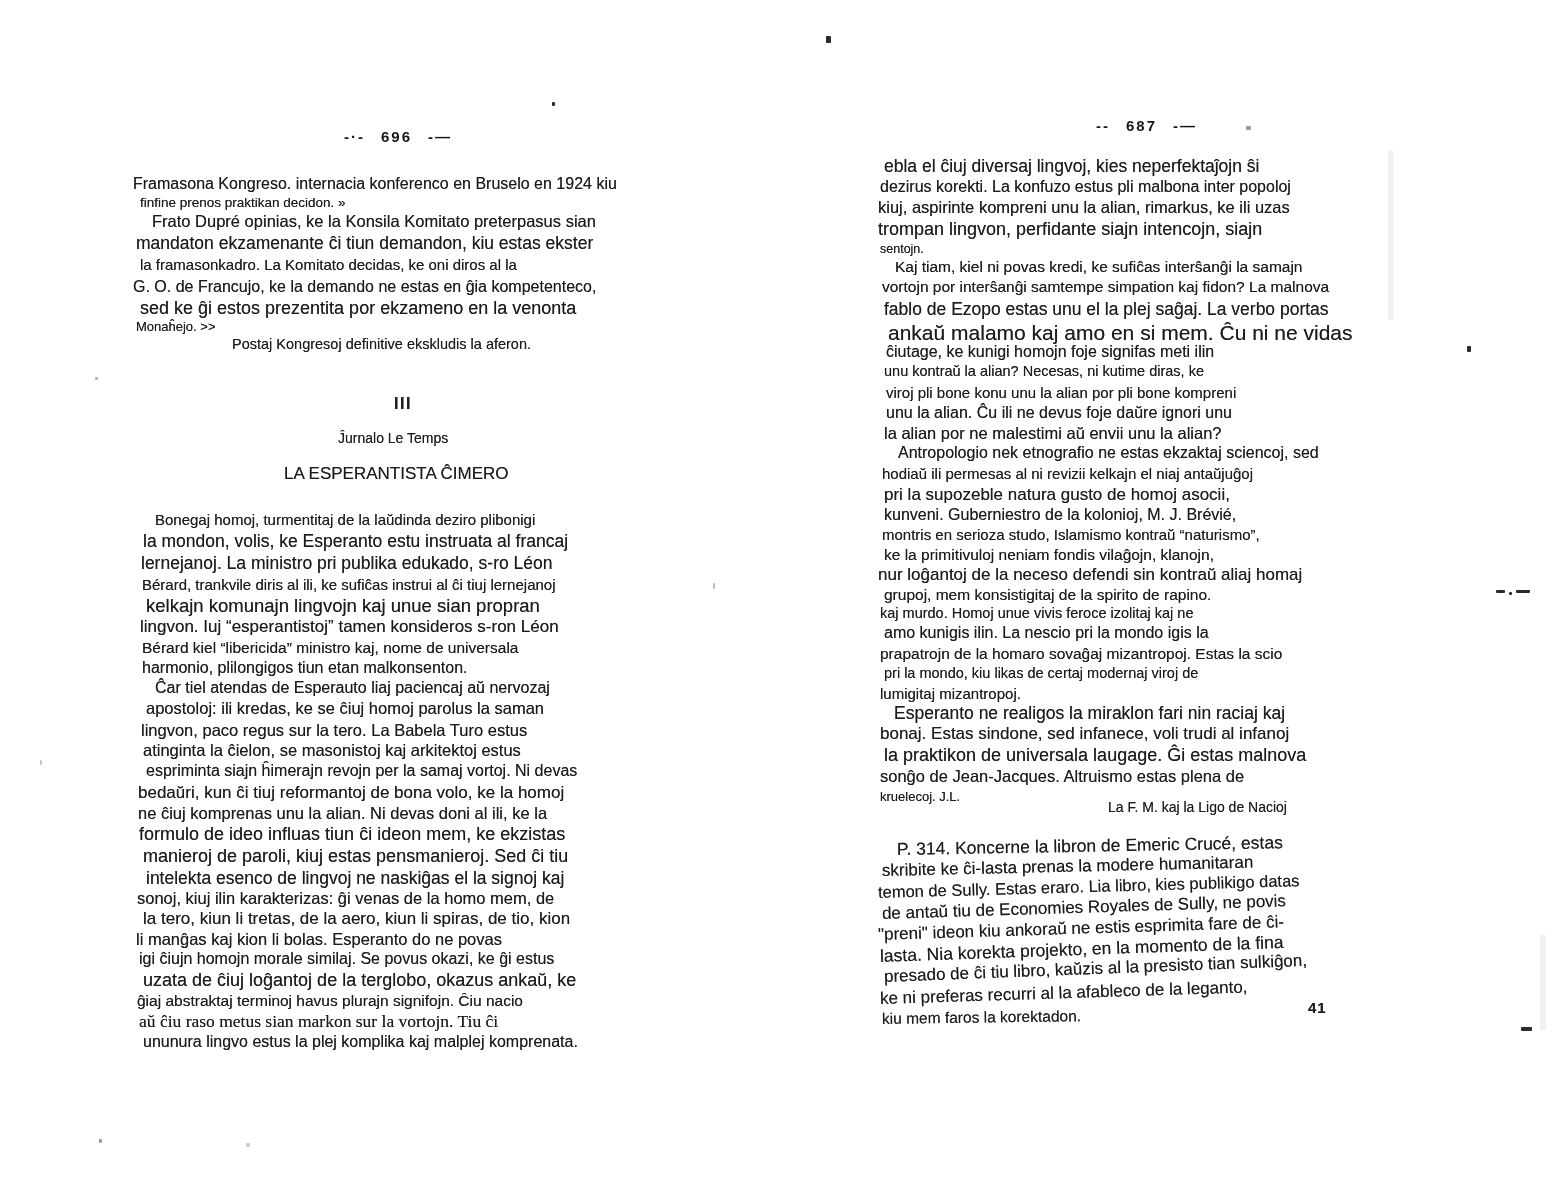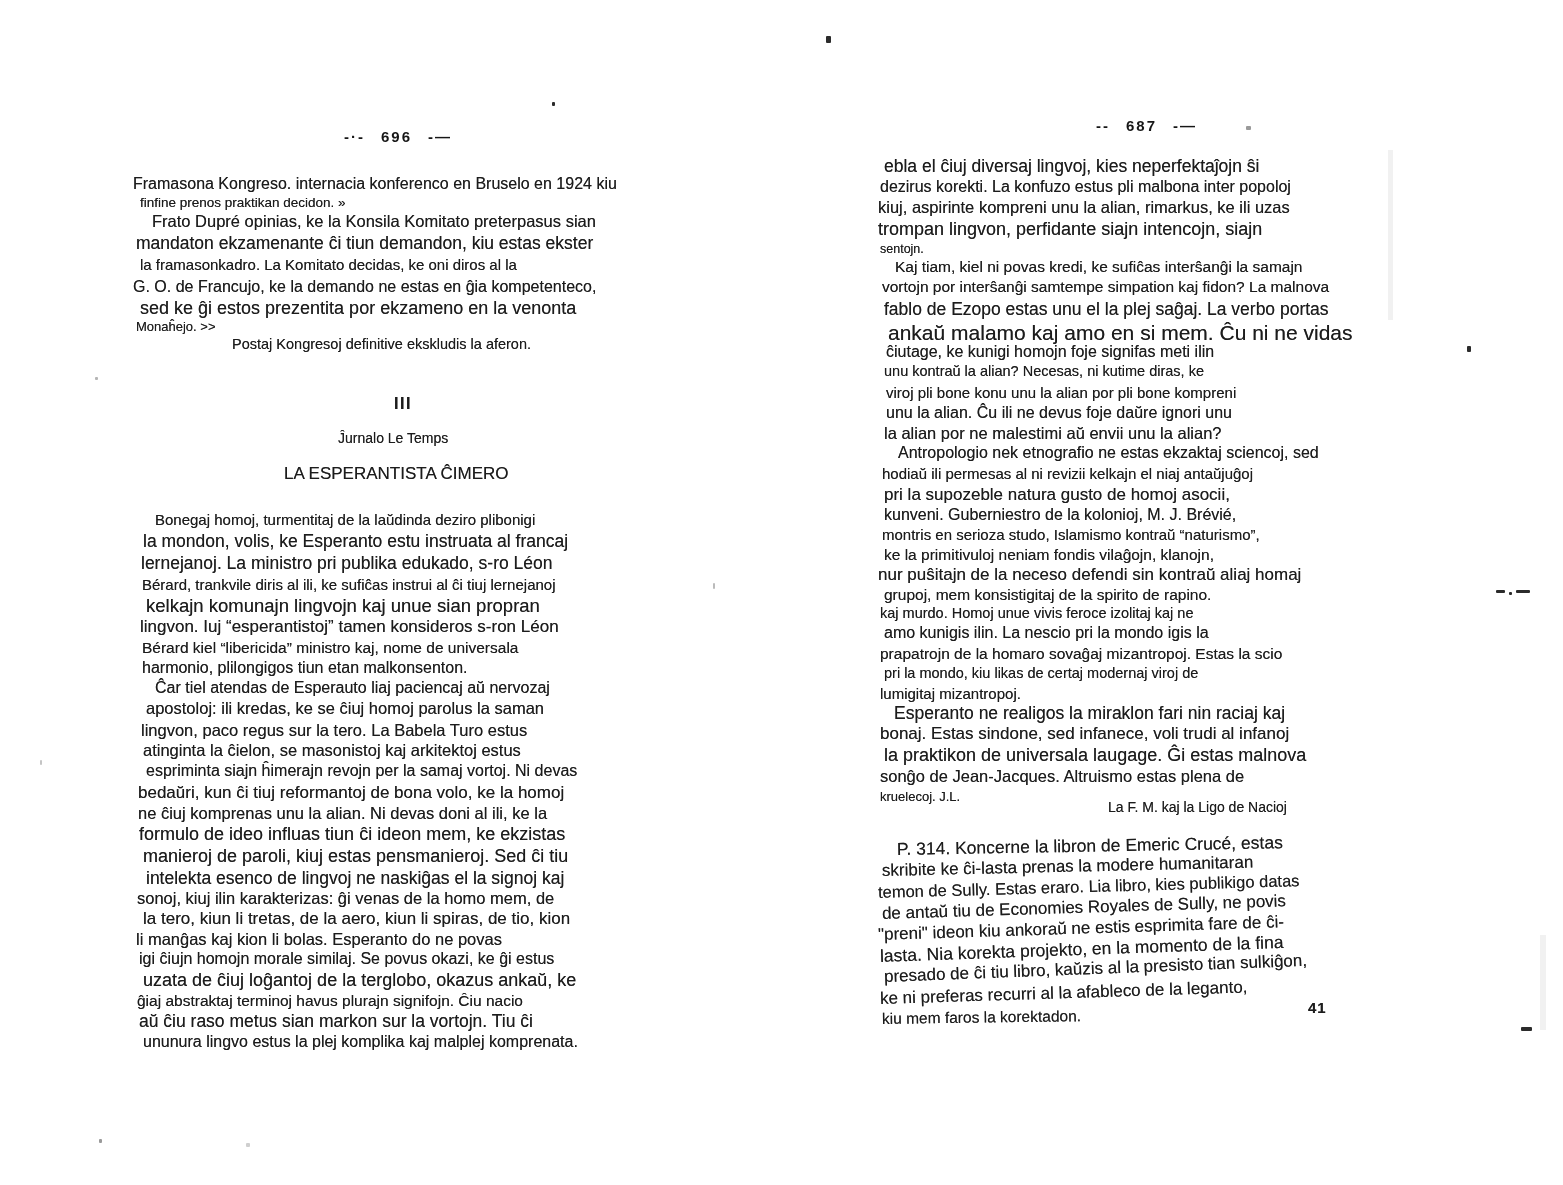--- a/index.html
+++ b/index.html
@@ -80,21 +80,21 @@
       <div class="scan-line" style="left: 138px; top: 805px; font-size: 16.5px;">ne ĉiuj komprenas unu la alian. Ni devas doni al ili, ke la</div>
       <div class="scan-line" style="left: 139px; top: 825px; font-size: 18px;">formulo de ideo influas tiun ĉi ideon mem, ke ekzistas</div>
       <div class="scan-line" style="left: 143px; top: 847px; font-size: 18px;">manieroj de paroli, kiuj estas pensmanieroj. Sed ĉi tiu</div>
       <div class="scan-line" style="left: 146px; top: 869px; font-size: 17.5px;">intelekta esenco de lingvoj ne naskiĝas el la signoj kaj</div>
       <div class="scan-line" style="left: 137px; top: 890px; font-size: 16.5px;">sonoj, kiuj ilin karakterizas: ĝi venas de la homo mem, de</div>
       <div class="scan-line" style="left: 143px; top: 910px; font-size: 17px;">la tero, kiun li tretas, de la aero, kiun li spiras, de tio, kion</div>
       <div class="scan-line" style="left: 136px; top: 931px; font-size: 16.5px; text-align: right;">li manĝas kaj kion li bolas. Esperanto do ne povas</div>
       <div class="scan-line" style="left: 139px; top: 951px; font-size: 16px;">igi ĉiujn homojn morale similaj. Se povus okazi, ke ĝi estus</div>
       <div class="scan-line" style="left: 143px; top: 971px; font-size: 18px;">uzata de ĉiuj loĝantoj de la terglobo, okazus ankaŭ, ke</div>
       <div class="scan-line" style="left: 137px; top: 993px; font-size: 15.5px;">ĝiaj abstraktaj terminoj havus plurajn signifojn. Ĉiu nacio</div>
-      <div class="scan-line" style="left: 139px; top: 1012px; font-size: 17.5px;">aŭ ĉiu raso metus sian markon sur la vortojn. Tiu ĉi</div>
+      <div class="scan-line" style="left: 139px; top: 1012px; font-size: 17.5px; font-family: Liberation Serif, serif;">aŭ ĉiu raso metus sian markon sur la vortojn. Tiu ĉi</div>
       <div class="scan-line" style="left: 143px; top: 1034px; font-size: 16px;">ununura lingvo estus la plej komplika kaj malplej komprenata.</div>
     </div>
   <div>
       <div class="scan-line" style="left: 884px; top: 157px; font-size: 17.5px;">ebla el ĉiuj diversaj lingvoj, kies neperfektaĵojn ŝi</div>
       <div class="scan-line" style="left: 880px; top: 179px; font-size: 16px;">dezirus korekti. La konfuzo estus pli malbona inter popoloj</div>
       <div class="scan-line" style="left: 878px; top: 199px; font-size: 16.5px;">kiuj, aspirinte kompreni unu la alian, rimarkus, ke ili uzas</div>
       <div class="scan-line" style="left: 878px; top: 220px; font-size: 18px;">trompan lingvon, perfidante siajn intencojn, siajn</div>
       <div class="scan-line" style="left: 880px; top: 243px; font-size: 12.5px;">sentojn.</div>
       <div class="scan-line" style="left: 895px; top: 259px; font-size: 15.5px;">Kaj tiam, kiel ni povas kredi, ke sufiĉas interŝanĝi la samajn</div>
       <div class="scan-line" style="left: 882px; top: 279px; font-size: 15.5px;">vortojn por interŝanĝi samtempe simpation kaj fidon? La malnova</div>
@@ -104,21 +104,21 @@
       <div class="scan-line" style="left: 884px; top: 364px; font-size: 14.5px;">unu kontraŭ la alian? Necesas, ni kutime diras, ke</div>
       <div class="scan-line" style="left: 886px; top: 385px; font-size: 15px;">viroj pli bone konu unu la alian por pli bone kompreni</div>
       <div class="scan-line" style="left: 886px; top: 405px; font-size: 16px;">unu la alian. Ĉu ili ne devus foje daŭre ignori unu</div>
       <div class="scan-line" style="left: 884px; top: 425px; font-size: 16.5px;">la alian por ne malestimi aŭ envii unu la alian?</div>
       <div class="scan-line" style="left: 898px; top: 445px; font-size: 16px;">Antropologio nek etnografio ne estas ekzaktaj sciencoj, sed</div>
       <div class="scan-line" style="left: 882px; top: 466px; font-size: 15px;">hodiaŭ ili permesas al ni revizii kelkajn el niaj antaŭjuĝoj</div>
       <div class="scan-line" style="left: 884px; top: 486px; font-size: 17px;">pri la supozeble natura gusto de homoj asocii,</div>
       <div class="scan-line" style="left: 884px; top: 507px; font-size: 16px;">kunveni. Guberniestro de la kolonioj, M. J. Brévié,</div>
       <div class="scan-line" style="left: 882px; top: 527px; font-size: 15px;">montris en serioza studo, Islamismo kontraŭ “naturismo”,</div>
       <div class="scan-line" style="left: 884px; top: 547px; font-size: 15.5px;">ke la primitivuloj neniam fondis vilaĝojn, klanojn,</div>
-      <div class="scan-line" style="left: 878px; top: 566px; font-size: 17px;">nur puŝitajn de la neceso defendi sin kontraŭ aliaj homaj</div>
+      <div class="scan-line" style="left: 878px; top: 566px; font-size: 17px;">nur loĝantoj de la neceso defendi sin kontraŭ aliaj homaj</div>
       <div class="scan-line" style="left: 884px; top: 587px; font-size: 15.5px;">grupoj, mem konsistigitaj de la spirito de rapino.</div>
       <div class="scan-line" style="left: 880px; top: 606px; font-size: 14.5px;">kaj murdo. Homoj unue vivis feroce izolitaj kaj ne</div>
       <div class="scan-line" style="left: 884px; top: 625px; font-size: 16px;">amo kunigis ilin. La nescio pri la mondo igis la</div>
       <div class="scan-line" style="left: 880px; top: 646px; font-size: 15.5px;">prapatrojn de la homaro sovaĝaj mizantropoj. Estas la scio</div>
       <div class="scan-line" style="left: 884px; top: 666px; font-size: 14.5px;">pri la mondo, kiu likas de certaj modernaj viroj de</div>
       <div class="scan-line" style="left: 880px; top: 686px; font-size: 15px;">lumigitaj mizantropoj.</div>
       <div class="scan-line" style="left: 894px; top: 704px; font-size: 17.5px;">Esperanto ne realigos la miraklon fari nin raciaj kaj</div>
       <div class="scan-line" style="left: 880px; top: 725px; font-size: 17px; text-align: center;">bonaj. Estas sindone, sed infanece, voli trudi al infanoj</div>
       <div class="scan-line" style="left: 884px; top: 746px; font-size: 18px;">la praktikon de universala laugage. Ĝi estas malnova</div>
       <div class="scan-line" style="left: 880px; top: 768px; font-size: 16.5px;">sonĝo de Jean-Jacques. Altruismo estas plena de</div>

